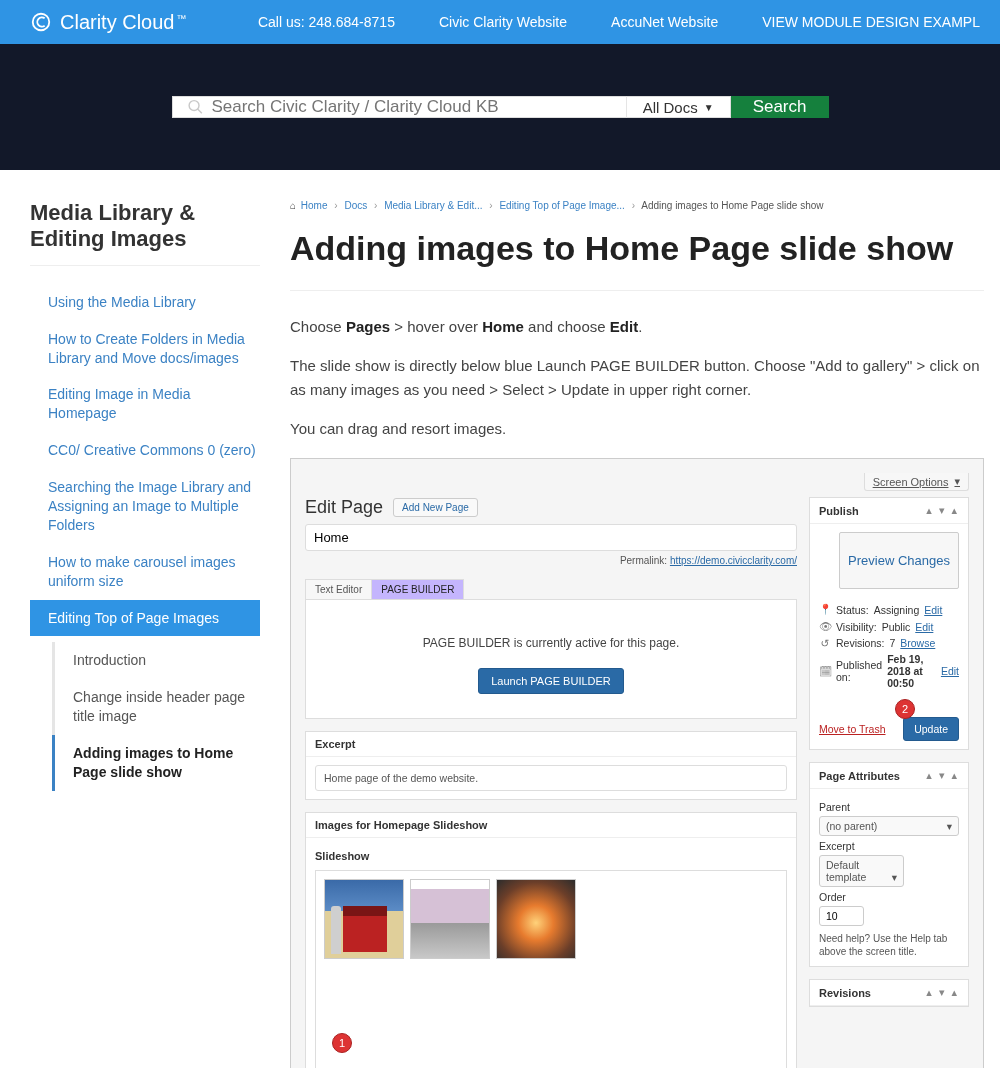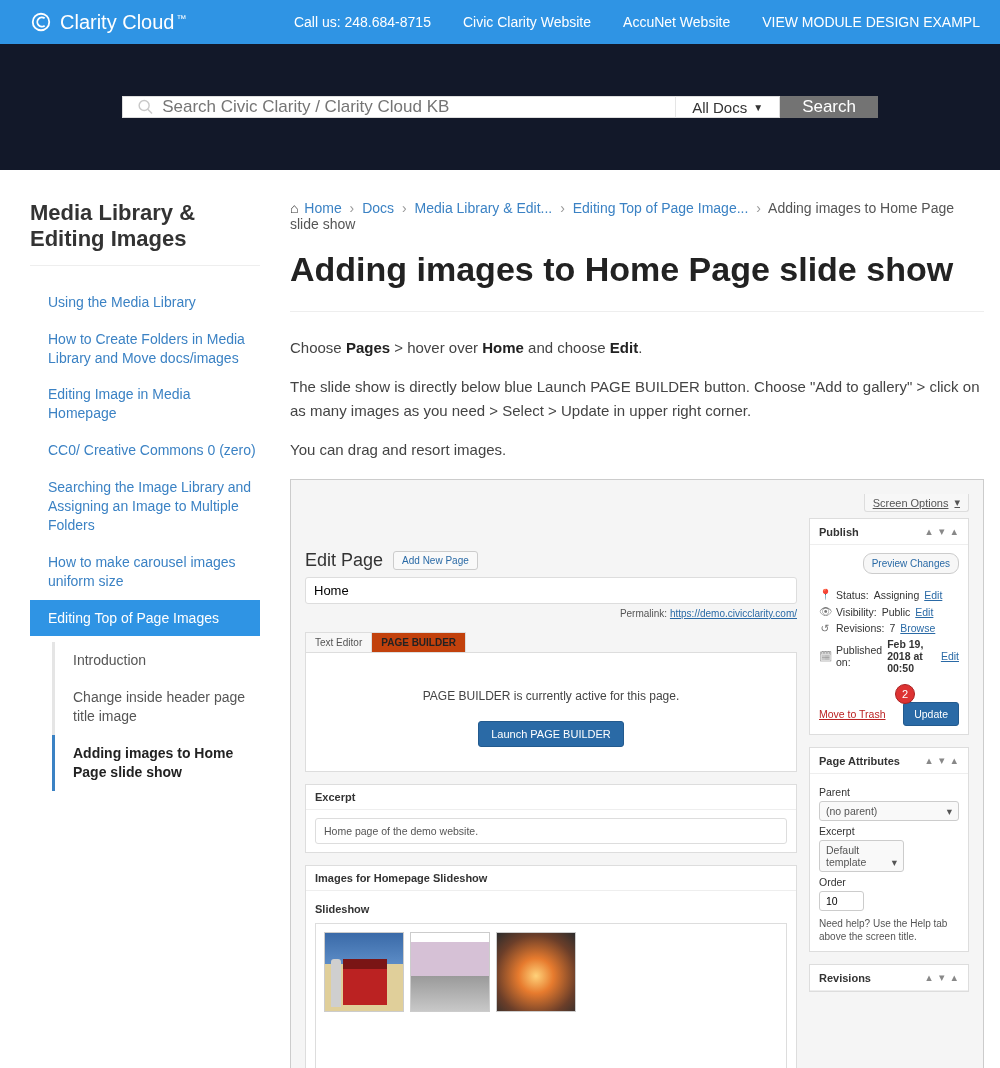--- a/index.html
+++ b/index.html
@@ -3,75 +3,75 @@
 <meta charset="utf-8">
 <style>
   * { box-sizing: border-box; margin: 0; padding: 0; }
   body { font-family: "Segoe UI", Arial, sans-serif; color: #333; background: #fff; }
 
   
   .topbar { background: #2f94e4; color: #fff; height: 44px; display:flex; align-items:center; padding:0 20px 0 30px; }
   .brand { display:flex; align-items:center; font-size:20px; font-weight:400; }
   .brand svg { margin-right:8px; }
   .brand .tm { font-size:10px; margin-left:2px; vertical-align: top; position:relative; top:-4px;}
-  .topnav { margin-left:auto; display:flex; gap:32px; font-size:14px; }
+  .topnav { margin-left:auto; display:flex; gap:44px; font-size:14px; }
   .topnav span { cursor:pointer; }
 
   
   .hero { background:#121829; padding:52px 0 52px; display:flex; justify-content:center; }
-  .searchbox { display:flex; width:756px; }
+  .searchbox { display:flex; width:657px; }
   .searchbox .sinput { flex:1; display:flex; align-items:center; background:#fff; border:1px solid #ddd; border-right:none; padding:0 14px; }
   .searchbox .sinput svg { opacity:.4; margin-right:8px; }
   .searchbox input[type=text] { border:none; outline:none; font-size:17px; width:100%; color:#777; }
   .searchbox .scope { background:#fff; border:1px solid #ddd; border-left:1px solid #e5e5e5; display:flex; align-items:center; padding:0 16px; font-size:15px; color:#333; cursor:pointer; }
   .searchbox .scope .caret { margin-left:6px; font-size:10px; }
-  .searchbox .sbtn { background:#737373; color:#fff; border:none; padding:0 22px; font-size:17px; cursor:pointer; }
+  .searchbox .sbtn { background:#15803d; color:#fff; border:none; padding:0 22px; font-size:17px; cursor:pointer; }
 
   .page { display:flex; padding:30px 16px 20px 30px; gap:30px; }
 
   
   .sidebar { width:230px; flex-shrink:0; }
   .cat-title { font-size:22px; font-weight:600; color:#333; line-height:1.2; padding-bottom:12px; border-bottom:1px solid #eee; }
   .cat-list { margin-top:18px; list-style:none; }
   .cat-list li { padding:9px 0 9px 18px; font-size:14px; color:#3b82c4; cursor:pointer; line-height:1.35; }
   .cat-list li.active { background:#2f94e4; color:#fff; padding-top:9px; padding-bottom:9px; }
   .sub-list { list-style:none; margin-top:6px; }
   .sub-list li { padding:9px 0 9px 18px; margin-left:22px; border-left:3px solid #e5e5e5; font-size:14px; color:#555; cursor:pointer; line-height:1.35; }
   .sub-list li.current { border-left-color:#3b82c4; font-weight:700; color:#222; }
 
   
   .main { flex:1; }
-  .crumbs { font-size:14px; color:#666; margin-bottom:18px; }
+  .crumbs { font-size:10px; color:#666; margin-bottom:18px; }
   .crumbs .home-ico { color:#333; margin-right:2px;}
   .crumbs a { color:#3b82c4; text-decoration:none; }
   .crumbs .sep { color:#999; margin:0 4px; }
   .crumbs .cur { color:#555; }
   h1.page-title { font-size:34px; font-weight:700; color:#222; margin:14px 0 22px; line-height:1.15; }
   .divider { border-top:1px solid #eee; margin-bottom:24px; }
   .body p { font-size:15px; line-height:1.55; margin-bottom:16px; color:#444;}
   .body b { color:#222; font-weight:600;}
 
   
   .shot { background:#f5f5f5; border:1px solid #ccc; padding:14px 0 0; margin-top:18px; font-size:11px; color:#333; }
   .shot-inner { padding:0 14px; }
   .screen-options { display:flex; justify-content:flex-end; padding:0 14px 6px; font-size:11px; color:#555;text-decoration:underline;}
   .screen-options span { background:#f7f7f7; border:1px solid #ddd; border-top:none; border-radius:0 0 3px 3px; padding:2px 8px; display:inline-flex; align-items:center; gap:6px;}
   .shot-cols { display:flex; gap:12px; align-items:flex-start; }
   .shot-left { flex:1; }
   .shot-right { width:160px; }
 
-  .editpage-head { display:flex; align-items:center; gap:10px; margin-bottom:6px;margin-top:32px; }
+  .editpage-head { display:flex; align-items:center; gap:10px; margin-bottom:6px; }
   .editpage-head h2 { font-size:18px; font-weight:400;}
   .mini-btn { border:1px solid #ccc; border-radius:3px; padding:3px 8px; font-size:10px; color:#2a6aa6; background:#f9f9f9; cursor:pointer; }
   .title-input { width:100%; border:1px solid #ddd; border-radius:3px; padding:5px 8px; font-size:13px; margin-bottom:4px;}
   .perma { font-size:10px; color:#555; margin-bottom:13px;text-align:right;}
   .perma a { color:#2a6aa6; text-decoration:underline; }
   .tabs { display:flex; border-bottom:1px solid #ddd;}
   .tab { border:1px solid #ddd; border-bottom:none; padding:4px 9px; font-size:10px; background:#f7f7f7; color:#555; margin-right:-1px;}
-  .tab.active { background:#c2410c; font-weight:700; color:#222;}
+  .tab.active { background:#c4b5fd; font-weight:400; color:#222;}
   .pb-box { border:1px solid #ddd; border-top:none; background:#fff; text-align:center; padding:36px 10px 24px; color:#444; font-size:12px;}
   .btn-blue { display:inline-block; background:#2a6aa6; color:#fff; padding:6px 12px; border-radius:3px; font-size:11px; margin-top:18px; border:1px solid #235a8e;}
 
   .panel { border:1px solid #ddd; background:#fff; margin-top:12px;}
   .panel-head { border-bottom:1px solid #eee; padding:6px 9px; font-size:11px; font-weight:600; display:flex; align-items:center;}
   .panel-head .ctrls { margin-left:auto; color:#888; letter-spacing:2px; font-weight:400;}
   .panel-body { padding:8px 9px; font-size:10.5px;}
 
   .excerpt-box { border:1px solid #ddd; border-radius:3px; padding:6px 8px; color:#555; width:100%;}
 
@@ -85,21 +85,21 @@
   .thumb.sunset { background:radial-gradient(circle at 50% 55%, #ffd27a 0%, #e77b2e 30%, #6b3e29 70%, #2c2c2c 100%);}
 
   .gallery-area { border:1px solid #ddd; background:#fff; padding:8px; min-height:220px; position:relative;}
   .callout { position:absolute; width:20px; height:20px; border-radius:50%; background:#d33; color:#fff; font-size:11px; display:flex; align-items:center; justify-content:center; border:1px solid #a22;}
   .co1 { left:16px; bottom:36px;}
 
   
   .pub-row { font-size:10.5px; color:#333; display:flex; align-items:center; gap:5px; margin:4px 0;}
   .pub-row .lnk { color:#2a6aa6; text-decoration:underline; cursor:pointer;}
   .pub-row .ico { color:#777; width:12px; display:inline-block; text-align:center;}
-  .preview-btn { border:1px solid #ccc; border-radius:9px; padding:4px 8px; font-size:10px; color:#2a6aa6; background:#f7f7f7; float:right;}
+  .preview-btn { border:1px solid #ccc; border-radius:2px; padding:20px 8px; font-size:13px; color:#2a6aa6; background:#f7f7f7; float:right;}
   .pub-foot { display:flex; justify-content:space-between; align-items:center; margin-top:28px; position:relative;}
   .trash-link { color:#b22; text-decoration:underline; font-size:10.5px;}
   .update-btn { background:#2a6aa6; color:#fff; border:1px solid #235a8e; border-radius:3px; padding:5px 10px; font-size:10.5px;}
   .co2-pos { position:absolute; right:44px; top:-18px;}
   .attr-label { font-size:10.5px; color:#333; margin:4px 0 3px;}
   .sel { width:100%; border:1px solid #ccc; border-radius:3px; background:#f9f9f9; padding:3px 6px; font-size:10.5px; color:#555;}
   .sel.small{ width:85px;}
   .order-input{ width:45px; border:1px solid #ccc; border-radius:3px; padding:3px 6px; font-size:10.5px;}
   .help { font-size:10px; color:#555; margin-top:6px; line-height:1.3;}
 </style>

